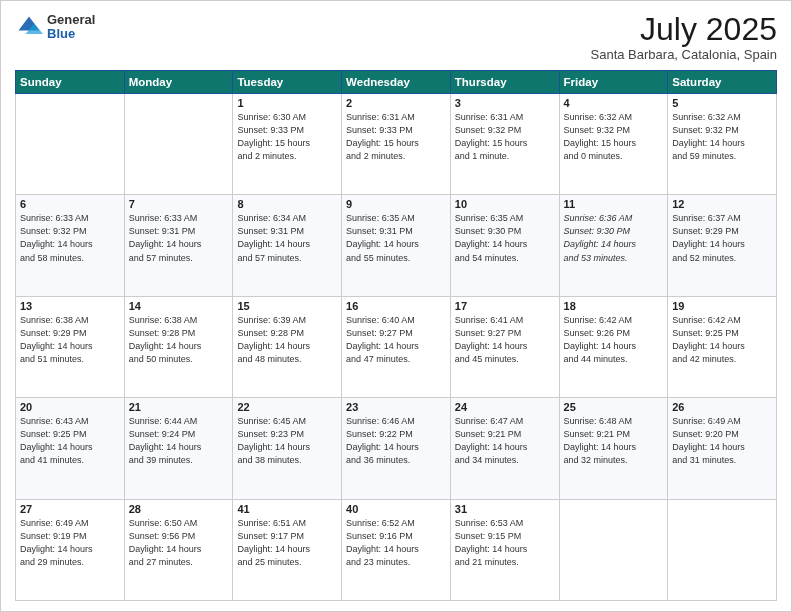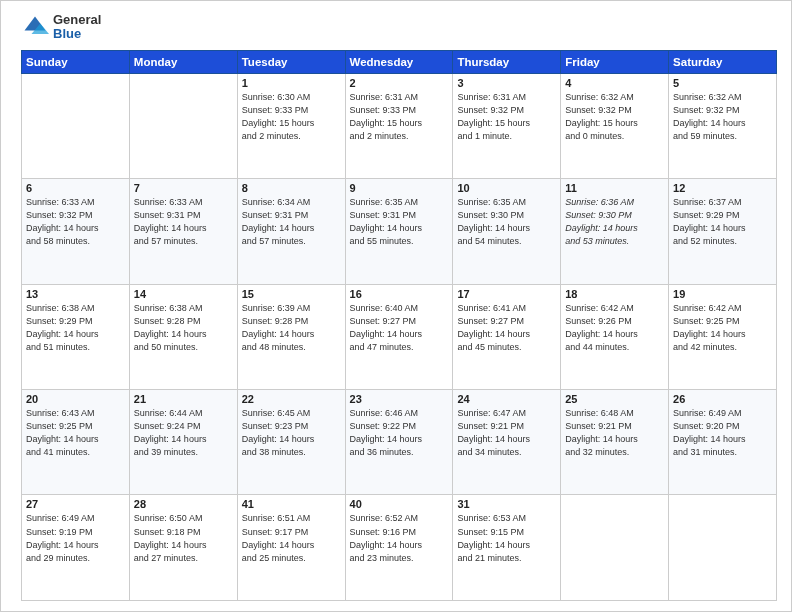--- a/index.html
+++ b/index.html
@@ -10,21 +10,21 @@
       font-family: Arial, sans-serif;
       overflow: hidden;
     }
     .page {
       width: 792px;
       height: 612px;
       background: #fff;
       border: 1px solid #ccc;
       display: flex;
       flex-direction: column;
-      padding: 12px 14px 10px 20px;
+      padding: 12px 14px 10px 14px;
     }
     .header {
       display: flex;
       justify-content: space-between;
       align-items: flex-start;
       margin-bottom: 8px;
     }
     .logo {
       display: flex;
       align-items: center;
@@ -58,21 +58,21 @@
       margin-top: 2px;
     }
     .calendar {
       flex: 1;
       border: 1px solid #bbb;
       border-collapse: collapse;
       width: 100%;
       table-layout: fixed;
     }
     .calendar th {
-      background: #1d4ed8;
+      background: #0f766e;
       color: #fff;
       font-size: 11.5px;
       font-weight: bold;
       padding: 5px 4px;
       border: 1px solid #1a5098;
       text-align: left;
     }
     .calendar td {
       border: 1px solid #ccc;
       vertical-align: top;
@@ -108,20 +108,24 @@
   <div class="header">
     <div class="logo">
       <svg class="logo-icon" viewBox="0 0 32 32">
         <polygon points="16,4 28,20 4,20" fill="#2a6db5"></polygon>
         <polygon points="22,12 32,24 12,24" fill="#1a9cd8" opacity="0.7"></polygon>
       </svg>
       <div class="logo-text">
         <span class="logo-general">General</span>
         <span class="logo-blue">Blue</span>
       </div>
+    </div>
+    <div class="title-block">
+      <div class="month-title">July 2025</div>
+      <div class="location">Santa Barbara, Catalonia, Spain</div>
     </div>
   </div>
 
   <table class="calendar">
     <thead>
       <tr>
         <th>Sunday</th>
         <th>Monday</th>
         <th>Tuesday</th>
         <th>Wednesday</th>
@@ -327,21 +331,21 @@
           <td>
             <span class="day-num">27</span>
             <div class="day-info" style="white-space: pre-line;">Sunrise: 6:49 AM
 Sunset: 9:19 PM
 Daylight: 14 hours
 and 29 minutes.</div>
           </td>
           <td>
             <span class="day-num">28</span>
             <div class="day-info" style="white-space: pre-line;">Sunrise: 6:50 AM
-Sunset: 9:18 PM
+Sunset: 9:56 PM
 Daylight: 14 hours
 and 27 minutes.</div>
           </td>
           <td>
             <span class="day-num">41</span>
             <div class="day-info" style="white-space: pre-line;">Sunrise: 6:51 AM
 Sunset: 9:17 PM
 Daylight: 14 hours
 and 25 minutes.</div>
           </td>

